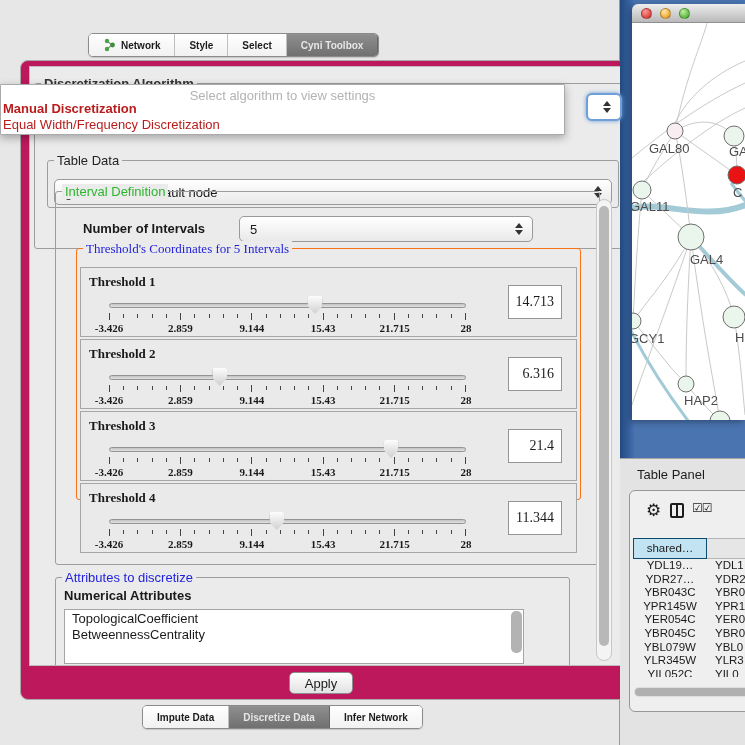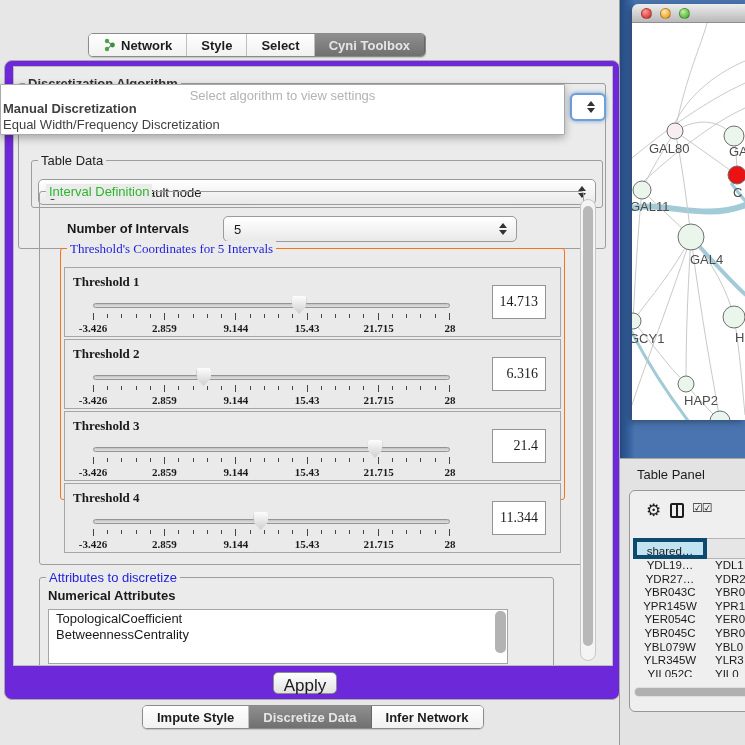--- a/index.html
+++ b/index.html
@@ -8,28 +8,28 @@
 
   
   #control-panel { position:absolute; left:0; top:0; width:620px; height:745px; background:#e7e7e7; border-right:1px solid #9a9a9a; }
   #cp-titlebar { position:absolute; left:0; top:0; width:100%; height:26px; background:linear-gradient(#efefef,#e2e2e2); }
   #cp-title { position:absolute; left:10px; top:6px; font-size:13px; color:#1d1d1d; }
   #float-btn { position:absolute; left:578px; top:9px; width:10px; height:10px; border:1.6px solid #222; border-radius:2px; }
   #close-btn { position:absolute; left:594px; top:4px; font-size:14px; font-weight:bold; color:#111; }
 
   
   .seg-bar { position:absolute; display:flex; height:24px; border:1px solid #8b8b8b; border-radius:5px; background:#fff; overflow:hidden; box-shadow:0 1px 1px rgba(0,0,0,.15); }
-  .seg { display:flex; align-items:center; justify-content:center; gap:5px; font-size:13px; font-weight:bold; color:#1c1c1c; padding:0 14px; border-right:1px solid #bfbfbf; background:linear-gradient(#ffffff,#f1f1f1); white-space:nowrap; }
+  .seg { display:flex; align-items:center; justify-content:center; gap:5px; font-size:10px; font-weight:bold; color:#1c1c1c; padding:0 14px; border-right:1px solid #bfbfbf; background:linear-gradient(#ffffff,#f1f1f1); white-space:nowrap; }
   .seg:last-child { border-right:none; }
   .seg.sel { background:linear-gradient(#8f8f8f,#707070); color:#e6e6e6; border-right:1px solid #666; }
   #top-tabs { left:88px; top:33px; }
   #bottom-tabs { left:142px; top:705px; }
 
   
-  #content-panel { position:absolute; left:4px; top:60px; width:616px; height:640px; background:#6d28d9; border:1px solid #a9a9a9; border-radius:8px; }
+  #content-panel { position:absolute; left:20px; top:60px; width:616px; height:640px; background:#be185d; border:1px solid #a9a9a9; border-radius:8px; }
   #viewport { position:absolute; left:8px; top:5px; width:600px; height:600px; background:#ebebeb; border:1px solid #bcbcbc; overflow:hidden; }
 
   .group-box { position:absolute; border:1px solid #9d9d9d; border-radius:3px; }
   .legend { position:absolute; top:-8px; left:6px; background:#ebebeb; padding:0 3px; font-size:13px; white-space:nowrap; }
   .legend.green { color:#2eb52e; }
   .legend.blue { color:#2222dd; }
   .legend.dark { color:#333; font-weight:bold; }
 
   #disc-group { left:4px; top:16px; width:588px; height:166px; }
   #table-data-group { left:12px; top:76px; width:572px; height:48px; background:#ebebeb; }
@@ -63,26 +63,26 @@
 
   #attr-group { left:25px; top:510px; width:515px; height:150px; }
   #num-attr-label { position:absolute; left:8px; top:10px; font-size:13px; font-weight:bold; }
   #attr-list { position:absolute; left:8px; top:31px; width:460px; height:55px; background:#fff; border:1px solid #a5a5a5; overflow:hidden; font-size:13px; }
   #attr-list div { padding:1px 0 1px 7px; height:16px; white-space:nowrap; }
   #attr-scroll { position:absolute; right:1px; top:1px; width:11px; height:42px; background:#b3b3b3; border-radius:5px; }
 
   #main-scrollbar { position:absolute; left:566px; top:132px; width:16px; height:462px; background:#f4f4f4; border:1px solid #c8c8c8; border-radius:8px; }
   #main-scroll-thumb { position:absolute; left:2px; top:6px; width:10px; height:440px; background:#b8b8b8; border-radius:5px; }
 
-  #apply-btn { position:absolute; left:268px; top:611px; width:64px; height:22px; background:linear-gradient(#ffffff,#e2e2e2); border:1px solid #8d8d8d; border-radius:5px; font-size:17px; text-align:center; padding-top:3px; }
+  #apply-btn { position:absolute; left:268px; top:611px; width:64px; height:22px; background:linear-gradient(#ffffff,#e2e2e2); border:1px solid #8d8d8d; border-radius:5px; font-size:13px; text-align:center; padding-top:3px; }
 
   
   #algo-popup { position:absolute; left:0; top:84px; width:565px; height:51px; background:#fff; border:1px solid #aaa; border-radius:1px; box-shadow:0 3px 8px rgba(0,0,0,.3); z-index:100; font-size:13px; }
   #algo-hint { text-align:center; color:#b3b3b3; padding-top:3px; height:16px; }
-  .algo-opt { padding:0 0 0 2px; height:16px; color:#404040; white-space:nowrap; }
+  .algo-opt { padding:0 0 0 2px; height:16px; color:#b91c1c; white-space:nowrap; }
   .algo-opt.bold { font-weight:bold; }
 
   
   #desktop-blue { position:absolute; left:620px; top:0; width:125px; height:458px; background:linear-gradient(90deg,#24497e 0,#35619e 9px,#4a74b0 15px,#4a74b0 100%); }
   #net-window { position:absolute; left:632px; top:4px; width:113px; height:416px; border-radius:6px 0 0 0; overflow:hidden; box-shadow:-2px 2px 6px rgba(0,0,0,.35); }
   #net-titlebar { height:19px; background:linear-gradient(#ededed,#b9b9b9); border-bottom:1px solid #8f8f8f; position:relative; }
   .tl { position:absolute; top:4px; width:11px; height:11px; border-radius:50%; border:1px solid rgba(0,0,0,.25); }
   .tl.red { left:9px; background:radial-gradient(circle at 35% 30%,#ff9a96,#e2504c 60%,#b03330); }
   .tl.yellow { left:28px; background:radial-gradient(circle at 35% 30%,#ffe9ab,#f3b13e 60%,#c9892a); }
   .tl.green { left:47px; background:radial-gradient(circle at 35% 30%,#c2f0a0,#69c24f 60%,#3f9a31); }
@@ -92,21 +92,21 @@
 
   #table-strip { position:absolute; left:620px; top:458px; width:125px; height:287px; background:#e3e3e3; border-top:1px solid #a5a5a5; }
   #tp-title { position:absolute; left:17px; top:8px; font-size:13px; color:#1d1d1d; }
   #tp-panel { position:absolute; left:9px; top:31px; width:140px; height:222px; background:#efefef; border:1px solid #979797; border-radius:6px; }
   #tp-toolbar { position:absolute; left:0; top:0; width:100%; height:44px; }
   #gear-ic { position:absolute; left:16px; top:9px; font-size:17px; color:#1c1c1c; font-family:"DejaVu Sans",sans-serif; }
   #col-ic { position:absolute; left:40px; top:12px; width:14px; height:15px; border:2px solid #1c1c1c; border-radius:2px; }
   #col-ic:before { content:""; position:absolute; left:4px; top:0; width:2px; height:11px; background:#1c1c1c; }
   #checks { position:absolute; left:62px; top:10px; font-size:12px; letter-spacing:-1px; color:#1c1c1c; font-family:"DejaVu Sans",sans-serif; }
   #tp-header { position:absolute; left:3px; top:47px; width:140px; height:21px; display:flex; font-size:11.5px; }
-  #tp-h1 { width:74px; background:#c2e4f2; border:4px solid #0c4a6e; text-align:center; padding-top:3px; }
+  #tp-h1 { width:74px; background:#c2e4f2; border:1px solid #0c4a6e; text-align:center; padding-top:3px; }
   #tp-h2 { flex:1; background:#e6e6e6; border:1px solid #b5b5b5; border-left:none; text-align:right; padding:3px 2px 0 0; overflow:hidden; }
   #tp-rows { position:absolute; left:3px; top:68px; width:140px; height:118px; overflow:hidden; font-size:11.5px; }
   .tp-row { display:flex; height:13.6px; }
   .tp-c1 { width:74px; text-align:center; }
   .tp-c2 { flex:1; padding-left:8px; white-space:nowrap; }
   #tp-hscroll { position:absolute; left:4px; top:196px; width:132px; height:10px; background:#dedede; border-radius:5px; }
   #tp-hthumb { position:absolute; left:1px; top:1px; width:122px; height:8px; background:#b0b0b0; border-radius:4px; }
 </style>
 </head>
 <body>
@@ -357,21 +357,21 @@
       <div id="main-scrollbar">
         <div id="main-scroll-thumb"></div>
       </div>
     </div>
 
     <div id="apply-btn">Apply</div>
   </div>
 
   <div id="bottom-tabs" class="seg-bar">
     <div class="seg">
-        <span>Impute Style</span>
+        <span>Impute Data</span>
       </div>
     <div class="seg sel">
         <span>Discretize Data</span>
       </div>
     <div class="seg">
         <span>Infer Network</span>
       </div>
   </div>
 
   <div id="algo-popup">

